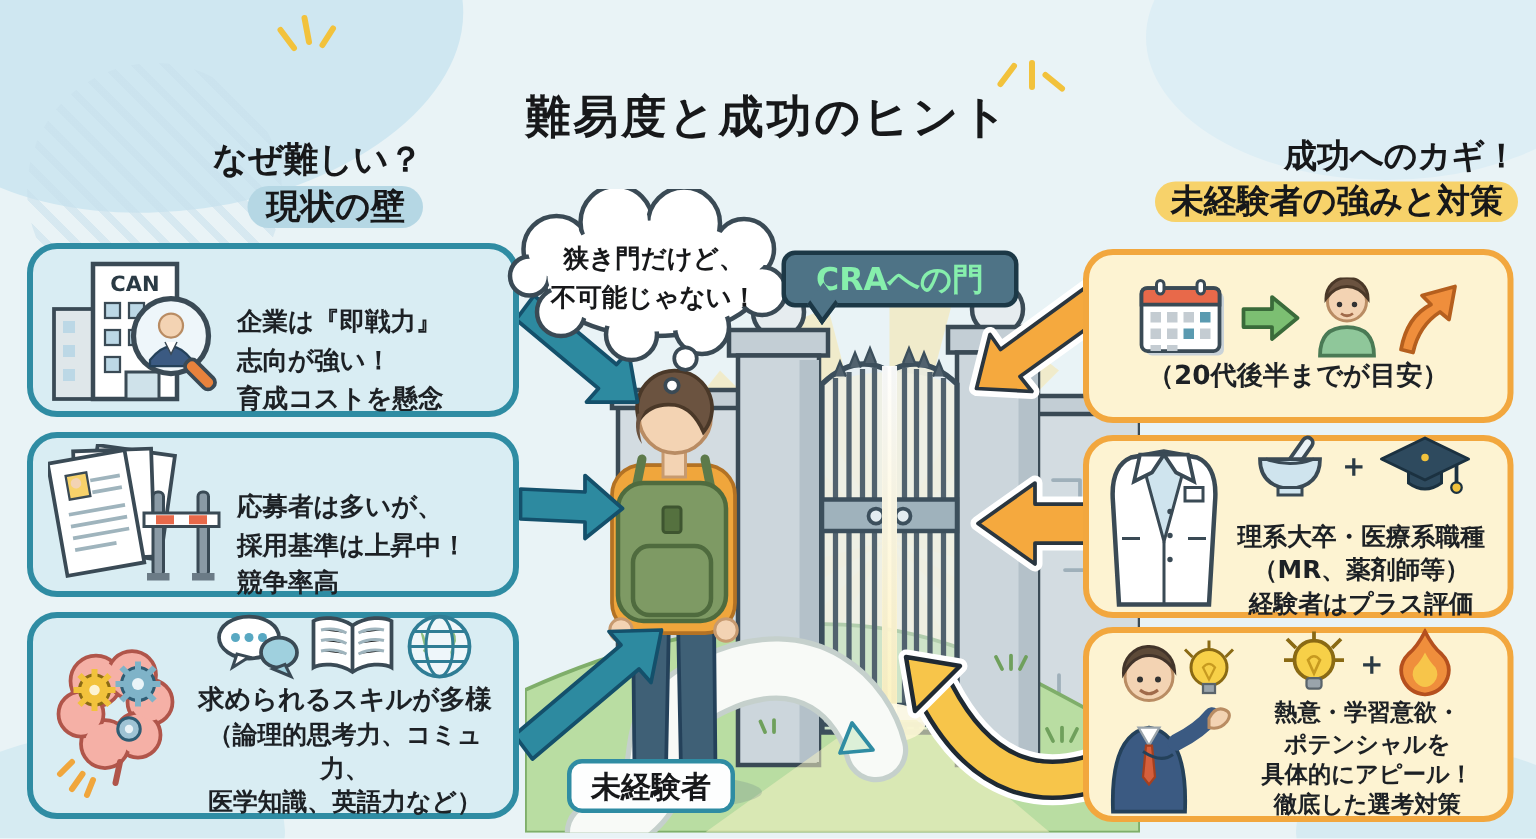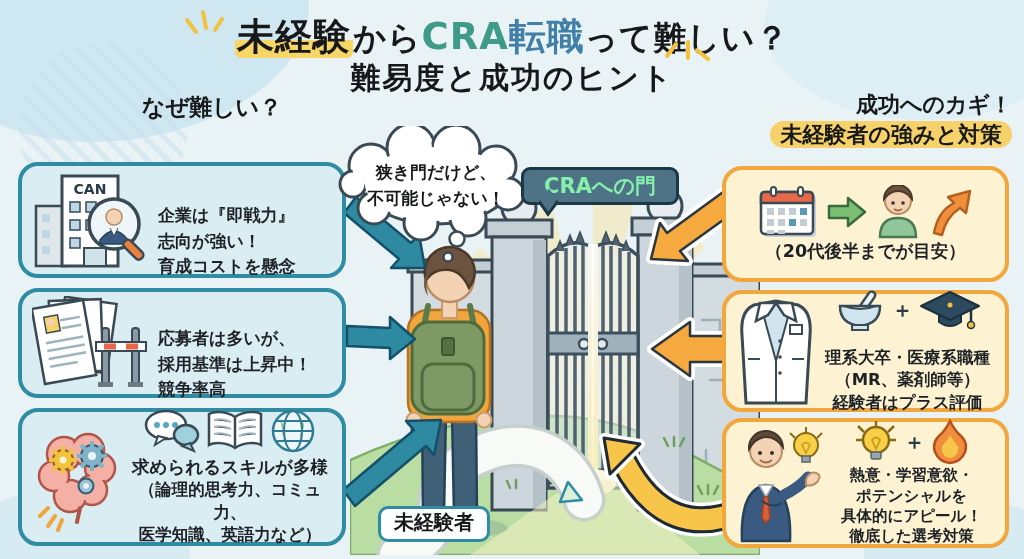--- a/index.html
+++ b/index.html
@@ -21,43 +21,41 @@
   .boxL{position:absolute;left:18px;width:328px;background:#d9edf3;border:4px solid #2f8ca3;border-radius:20px;box-sizing:border-box;display:flex;align-items:center;padding:6px 10px;z-index:5;}
   .boxR{position:absolute;left:722px;width:287px;background:#fdf3d2;border:4px solid #f2a73e;border-radius:20px;box-sizing:border-box;z-index:5;}
   .btxt{font-weight:800;color:#1d2125;font-size:17px;line-height:1.5;margin-top:43px;}
   .btxt-sm{font-weight:800;color:#1d2125;font-size:16px;line-height:1.35;text-align:center;}
   .iconrow{display:flex;align-items:center;justify-content:center;gap:6px;}
   .plus{font-size:21px;font-weight:900;color:#2a3a44;}
   
   .lbl{position:absolute;box-sizing:border-box;font-weight:900;text-align:center;z-index:7;}
   .lbl-gate{background:#4e7386;border:3px solid #1c3846;color:#86efac;border-radius:9px;font-size:21px;line-height:32px;}
   .lbl-gate:after{content:"";position:absolute;left:16px;bottom:-9px;width:14px;height:14px;background:#4e7386;border-right:3px solid #1c3846;border-bottom:3px solid #1c3846;transform:rotate(55deg) skew(18deg);}
-  .lbl-person{background:#fdfefe;border:3px solid #2f8ca3;color:#17181a;border-radius:10px;font-size:20px;line-height:30px;font-family:Liberation Mono, monospace;}
+  .lbl-person{background:#fdfefe;border:3px solid #2f8ca3;color:#17181a;border-radius:10px;font-size:20px;line-height:30px;}
   .lbl-path{background:#dcf0d8;border:3px solid #2f8ca3;color:#17181a;border-radius:10px;font-size:21px;line-height:31px;}
   svg{display:block;}
   .abs{position:absolute;}
 </style>
 </head>
 <body>
 
 <div id="stage">
 
   <div class="blob" style="top:-90px;left:-70px;width:380px;height:230px;background:#cfe7f1;transform:rotate(-8deg);z-index:0;"></div>
   <div class="blob" style="top:42px;left:18px;width:170px;height:170px;background:repeating-linear-gradient(45deg,#c8e0ec 0 5px,rgba(0,0,0,0) 5px 14px);opacity:.55;z-index:0;"></div>
   <div class="blob" style="top:-70px;right:-60px;width:320px;height:190px;background:#ddeef5;z-index:0;"></div>
   <div class="blob" style="bottom:-60px;left:-50px;width:240px;height:130px;background:#d6ebf2;z-index:0;"></div>
   <div class="blob" style="bottom:-50px;right:-40px;width:200px;height:110px;background:#d6ebf2;z-index:0;"></div>
 
-  <div class="title1">
-    <span class="hl-yel">未経験</span><span class="t-kana">から</span><span class="t-cra">CRA</span><span class="t-ten">転職</span><span class="t-kana">って難しい？</span>
-  </div>
   <div class="title2">難易度と成功のヒント</div>
 
   <div class="colhead" style="left:62px;top:92px;width:220px;font-size:23px;">
     <div>なぜ難しい？</div>
+    <div><span class="pill-blue">現状の壁</span></div>
   </div>
   <div class="colhead" style="left:720px;top:90px;width:292px;font-size:22px;">
     <div>成功へのカギ！</div>
     <div><span class="pill-yel">未経験者の強みと対策</span></div>
   </div>
 
   <svg class="abs" style="left:350px;top:150px;z-index:1;" width="410" height="405" viewBox="0 0 410 405">
     <defs>
       <linearGradient id="gapGlow" x1="0" y1="0" x2="0" y2="1">
         <stop offset="0" stop-color="#ffffff" stop-opacity="0.95"></stop>

